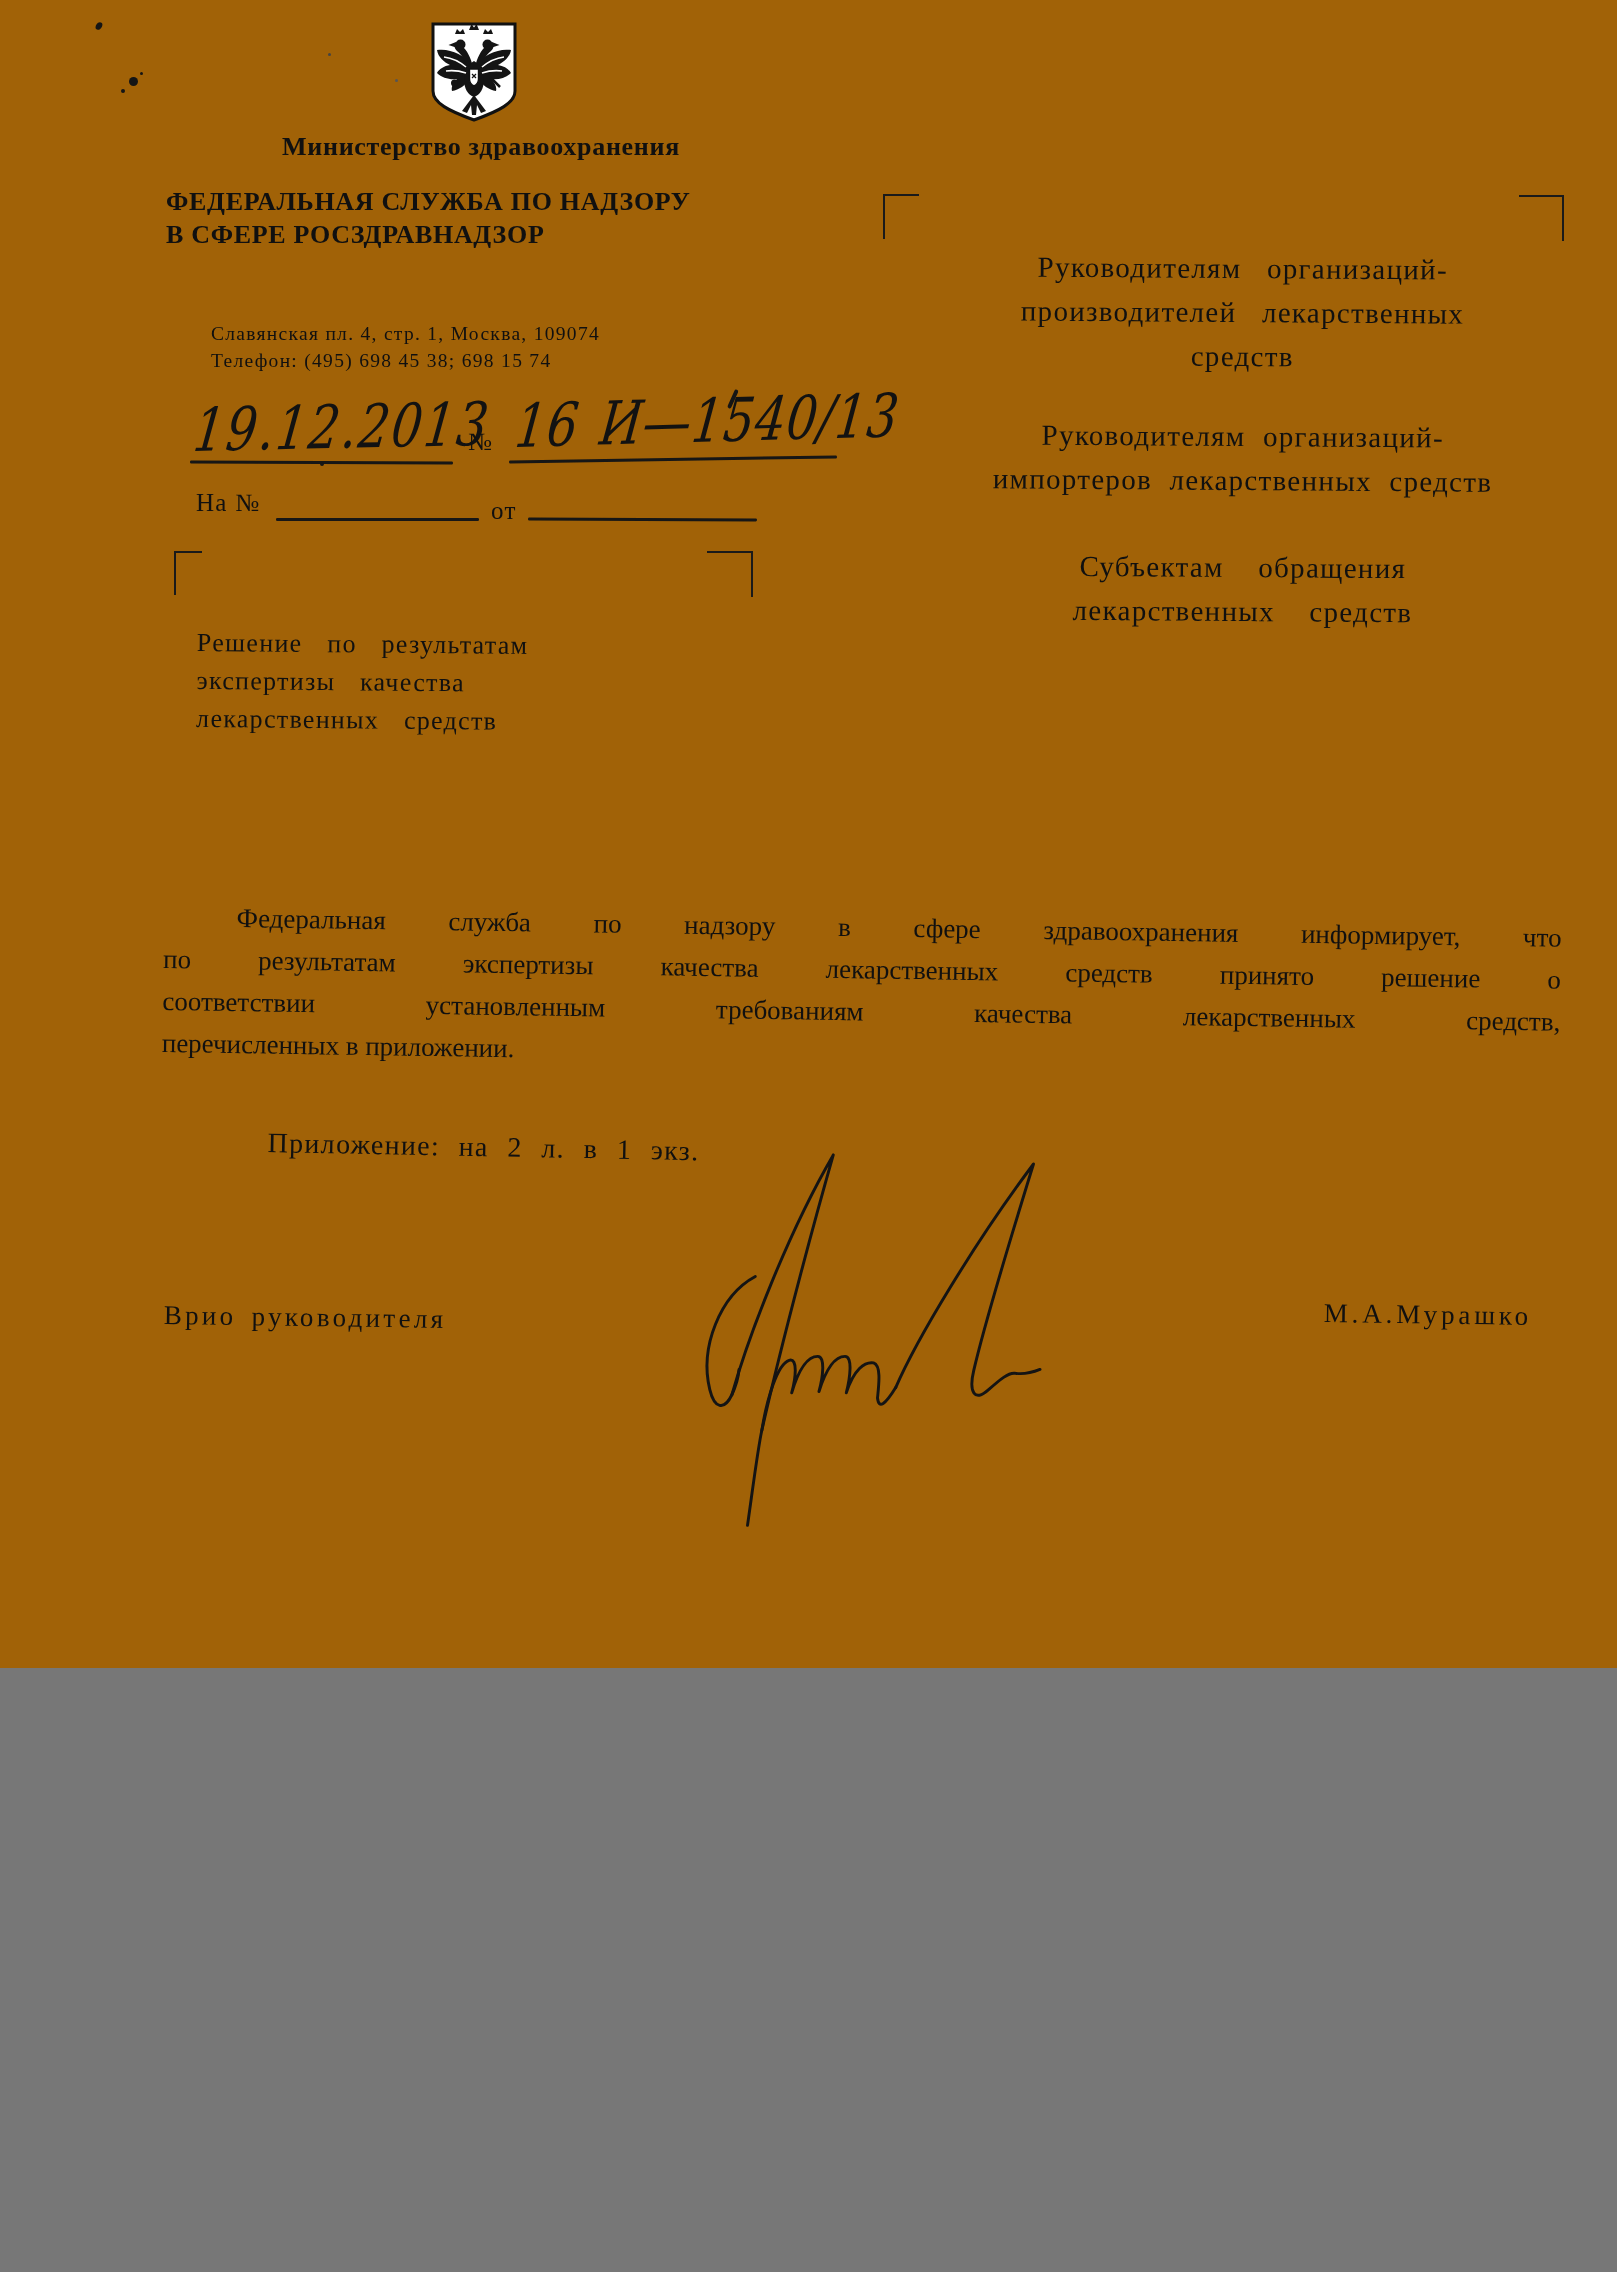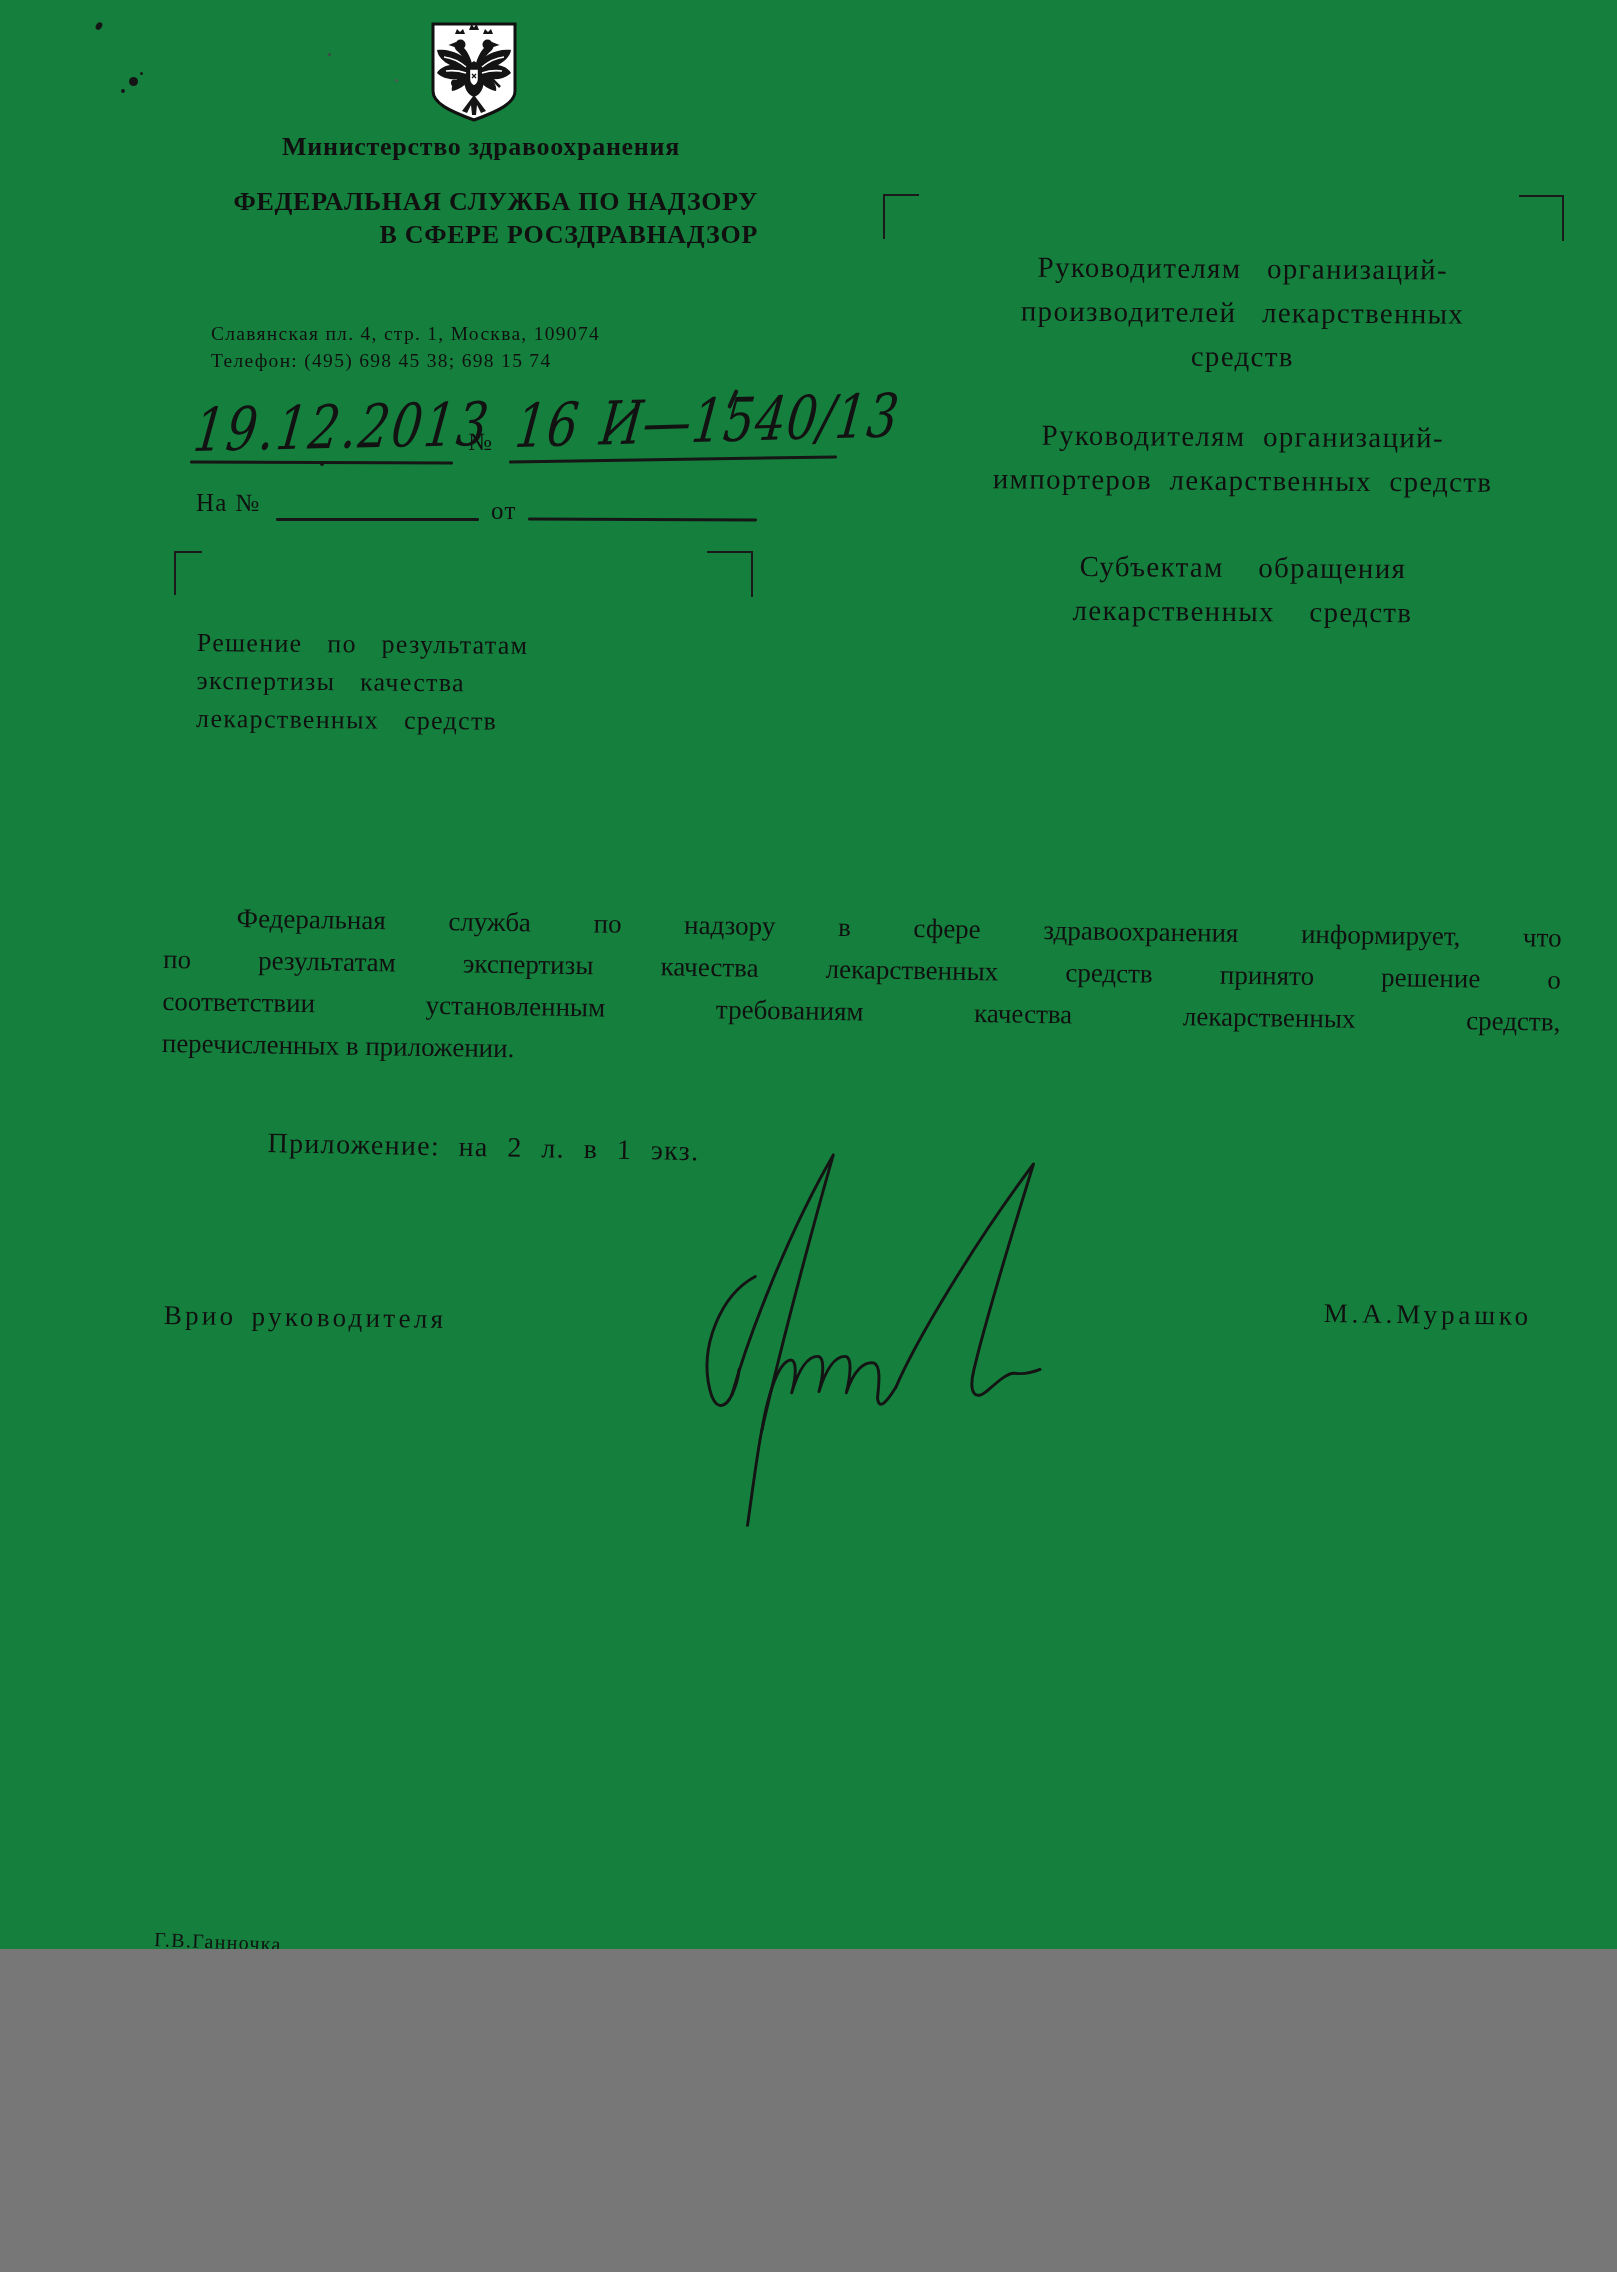--- a/index.html
+++ b/index.html
@@ -1,28 +1,28 @@
 <!DOCTYPE html>
 <html style="font-size:10.4px"><head>
 <meta charset="utf-8">
 <style>
   html,body{margin:0;padding:0;background:#777;}
   .page{
     position:relative;
-    width:1618px;height:1949px;
-    background:#15803d;
+    width:1618px;height:1668px;
+    background:#a16207;
     font-family:"Liberation Serif", serif;
     color:#101010;
     overflow:hidden;
   }
   .abs{position:absolute;}
 
   
   .ministry{left:221px;top:131px;width:520px;font-size:26px;font-weight:700;line-height:32.5px;letter-spacing:0.7px;text-align:center;}
-  .service{left:166px;top:186px;width:592px;font-size:26px;font-weight:700;line-height:32.5px;letter-spacing:0.7px;text-align:right;}
+  .service{left:166px;top:186px;width:592px;font-size:26px;font-weight:700;line-height:32.5px;letter-spacing:0.7px;text-align:left;}
   .addr{left:211px;top:320px;width:527px;font-size:19.5px;line-height:27px;letter-spacing:1.3px;text-align:left;}
 
   
   .hand{
     font-family:"DejaVu Serif", serif;
     font-style:italic;
     font-size:60px;
     color:#121212;
     white-space:nowrap;
   }

